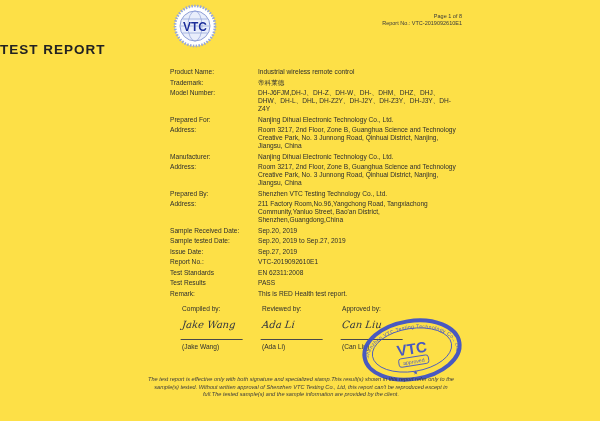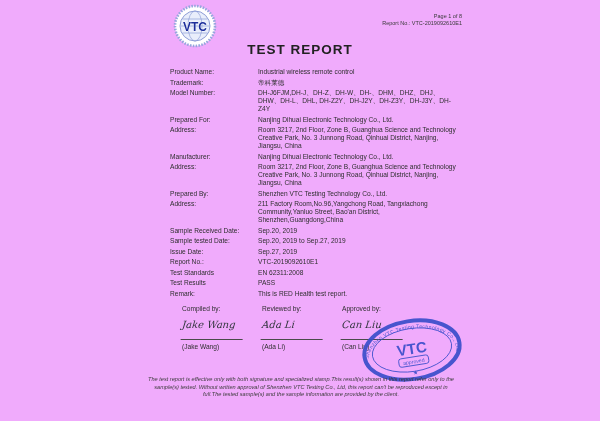--- a/index.html
+++ b/index.html
@@ -1,23 +1,23 @@
 <!DOCTYPE html>
 <html><head>
 <meta charset="utf-8">
 <style>
   html,body{margin:0;padding:0;background:#ffffff;}
   .page{
-    position:relative;width:600px;height:421px;background:#f0abfc;overflow:hidden;
+    position:relative;width:600px;height:421px;background:#fde047;overflow:hidden;
     font-family:"Liberation Sans", sans-serif;color:#2e2e2e;
   }
   
   .logo{position:absolute;left:171px;top:4px;width:48px;height:45px;}
   .head-right{position:absolute;right:138px;top:13px;text-align:right;font-size:5.5px;line-height:7px;color:#3a3a3a;}
-  .title{position:absolute;left:0;top:42px;width:600px;margin:0;text-align:center;
+  .title{position:absolute;left:0;top:42px;width:600px;margin:0;text-align:left;
          font-size:13.5px;font-weight:bold;letter-spacing:1px;color:#222;}
   
   .table{position:absolute;left:170px;top:68px;width:290px;}
   .row{display:flex;margin-bottom:2.5px;}
   .row-label{width:88px;flex:0 0 88px;font-size:6.6px;line-height:8px;color:#2e2e2e;}
   .row-value{width:198px;flex:0 0 198px;font-size:6.6px;line-height:8px;color:#2e2e2e;}
   
   .sigs{position:absolute;left:170px;top:305px;width:310px;height:52px;}
   .sig-col{position:absolute;top:0;width:62px;}
   .sig-col.c0{left:12px;} .sig-col.c1{left:92px;} .sig-col.c2{left:172px;}

